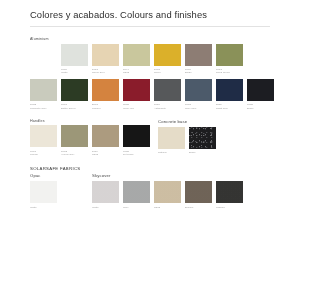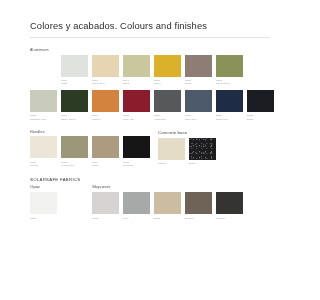--- a/index.html
+++ b/index.html
@@ -18,21 +18,21 @@
     width: 300px;
     height: 300px;
     box-sizing: border-box;
     padding: 0 30px;
     position: relative;
   }
   .title {
     font-size: 9.4px;
     color: #2e2e2e;
     letter-spacing: 0.1px;
-    padding-top: 20px;
+    padding-top: 9px;
     padding-bottom: 6px;
     white-space: nowrap;
   }
   .rule {
     height: 1px;
     background: #e2e2e2;
     width: 240px;
     margin-bottom: 10px;
   }
   .section-head {

